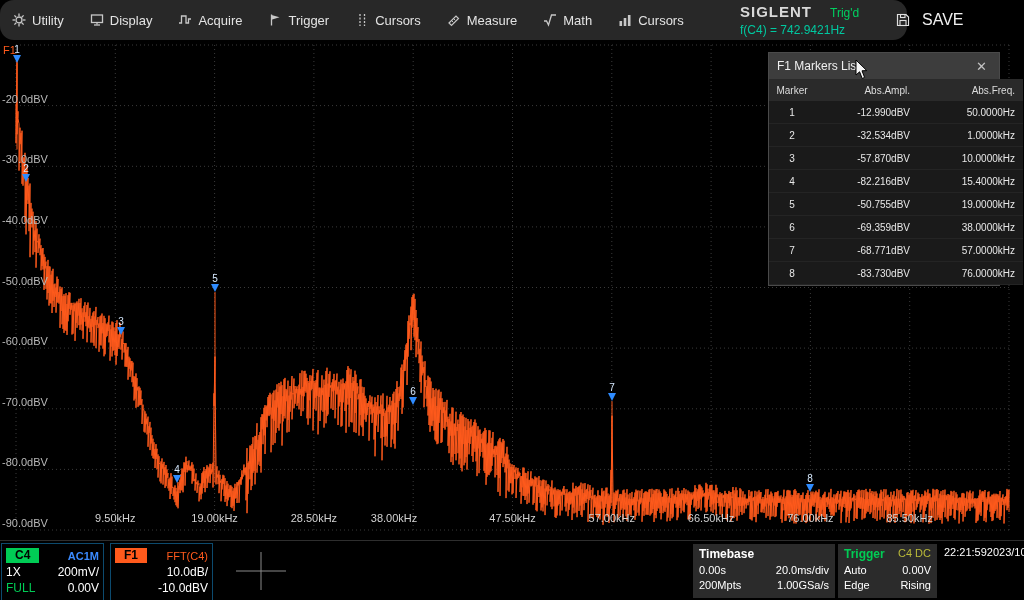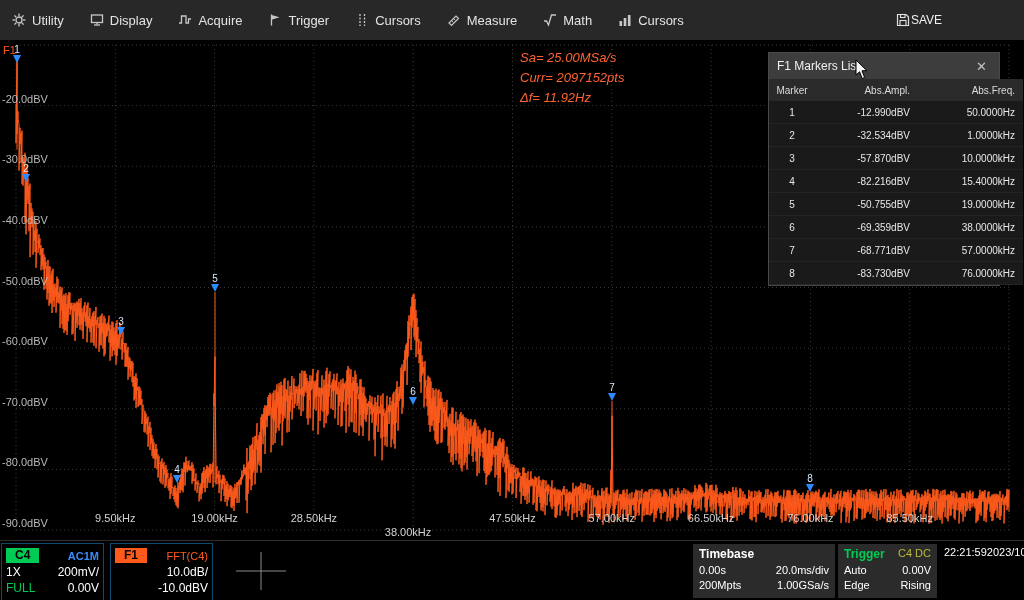--- a/index.html
+++ b/index.html
@@ -1,29 +1,29 @@
 <!DOCTYPE html>
 <html><head>
 <meta charset="utf-8">
 <style>
   html,body{margin:0;padding:0;background:#000;}
   .screen{position:relative;width:1024px;height:600px;background:#000;overflow:hidden;
           font-family:"Liberation Sans","DejaVu Sans",sans-serif;}
   
-  .menubar{position:absolute;left:0;top:0;width:1024px;height:40px;background:#282828;
-           display:flex;align-items:center;gap:26px;padding-left:12px;box-sizing:border-box;z-index:5;}
+  .menubar{position:absolute;left:0;top:0;width:907px;height:40px;background:#282828;
+           display:flex;align-items:center;gap:26px;padding-left:12px;box-sizing:border-box;z-index:5;border-radius:14px;}
   .menu-item{display:flex;align-items:center;gap:6px;color:#e3e3e3;font-size:13px;cursor:pointer;white-space:nowrap;}
   .menu-item svg{display:block;}
   .brand{position:absolute;left:740px;top:3px;display:flex;flex-direction:column;}
   .brand-row{display:flex;align-items:baseline;gap:18px;}
   .logo{color:#d9d9d9;font-weight:bold;font-size:15px;letter-spacing:1px;}
   .trigd{color:#00d060;font-size:12px;}
   .freq-readout{color:#00c8a0;font-size:12px;margin-top:3px;}
-  .save-btn{position:absolute;left:896px;top:0;height:40px;display:flex;align-items:center;gap:1px;
-            color:#f0f0f0;font-size:12px;cursor:pointer;}
+  .save-btn{position:absolute;left:896px;top:0;height:40px;display:flex;align-items:center;gap:12px;
+            color:#f0f0f0;font-size:16px;cursor:pointer;}
   
   #plot{position:absolute;left:0;top:0;z-index:1;}
   .ylab{position:absolute;left:2px;color:#b8b8b8;font-size:11px;z-index:3;}
   .xlab{position:absolute;transform:translateX(-50%);color:#d2d2d2;font-size:11px;z-index:3;top:512px;}
   .trace-label{position:absolute;left:3px;top:44px;color:#ff5a1c;font-size:11px;z-index:3;}
   .info-block{position:absolute;left:520px;top:48px;z-index:3;color:#ff6333;font-size:13px;
               font-style:italic;line-height:20px;}
   .marker{position:absolute;transform:translate(-50%,-100%);display:flex;flex-direction:column;
           align-items:center;z-index:4;}
   .mnum{color:#d6e9ff;font-size:10px;line-height:11px;}
@@ -132,20 +132,27 @@
       <span>Math</span>
     </div>
     <div class="menu-item">
       <svg width="14" height="14" viewBox="0 0 14 14">
         <rect x="1.5" y="8" width="2.6" height="5" fill="#c8c8c8"></rect>
         <rect x="5.7" y="5" width="2.6" height="8" fill="#c8c8c8"></rect>
         <rect x="9.9" y="2" width="2.6" height="11" fill="#c8c8c8"></rect>
       </svg>
       <span>Cursors</span>
     </div>
+    <div class="brand">
+      <div class="brand-row">
+        <span class="logo">SIGLENT</span>
+        <span class="trigd">Trig'd</span>
+      </div>
+      <div class="freq-readout">f(C4) = 742.9421Hz</div>
+    </div>
     <div class="save-btn">
       <svg width="14" height="14" viewBox="0 0 14 14">
         <path d="M1.5 1.5 H10 L12.5 4 V12.5 H1.5 Z" fill="none" stroke="#e0e0e0" stroke-width="1.2"></path>
         <rect x="4" y="7.5" width="6" height="5" fill="none" stroke="#e0e0e0" stroke-width="1.1"></rect>
         <rect x="4.5" y="1.5" width="4.5" height="3" fill="none" stroke="#e0e0e0" stroke-width="1.1"></rect>
       </svg>
       <span>SAVE</span>
     </div>
   </div>
 
@@ -162,21 +169,21 @@
       <div class="ylab" style="top: 274.5px;">-50.0dBV</div>
       <div class="ylab" style="top: 335.125px;">-60.0dBV</div>
       <div class="ylab" style="top: 395.75px;">-70.0dBV</div>
       <div class="ylab" style="top: 456.375px;">-80.0dBV</div>
       <div class="ylab" style="top: 517px;">-90.0dBV</div>
     </div>
   <div id="xlabels">
       <div class="xlab" style="left: 115.3px;">9.50kHz</div>
       <div class="xlab" style="left: 214.6px;">19.00kHz</div>
       <div class="xlab" style="left: 313.9px;">28.50kHz</div>
-      <div class="xlab" style="left: 408px; margin-top: 14px;">38.00kHz</div>
+      <div class="xlab" style="left: 394px;">38.00kHz</div>
       <div class="xlab" style="left: 512.5px;">47.50kHz</div>
       <div class="xlab" style="left: 611.8px;">57.00kHz</div>
       <div class="xlab" style="left: 711.1px;">66.50kHz</div>
       <div class="xlab" style="left: 810.4px;">76.00kHz</div>
       <div class="xlab" style="left: 909.7px;">85.50kHz</div>
     </div>
   <div id="markers">
       <div class="marker" style="left: 17px; top: 63px;">
         <span class="mnum">1</span>
         <span class="mtri"></span>
@@ -204,25 +211,20 @@
       <div class="marker" style="left: 612px; top: 401px;">
         <span class="mnum">7</span>
         <span class="mtri"></span>
       </div>
       <div class="marker" style="left: 810px; top: 492px;">
         <span class="mnum">8</span>
         <span class="mtri"></span>
       </div>
     </div>
 
-  <div class="info-block">
-    <div>Sa= 25.00MSa/s</div>
-    <div>Curr= 2097152pts</div>
-    <div>Δf= 11.92Hz</div>
-  </div>
 
   <div class="mpanel">
     <div class="mp-header">
       <span>F1 Markers List</span>
       <span class="mp-close">✕</span>
     </div>
     <table>
       <thead>
         <tr>
           <th class="c0">Marker</th>

